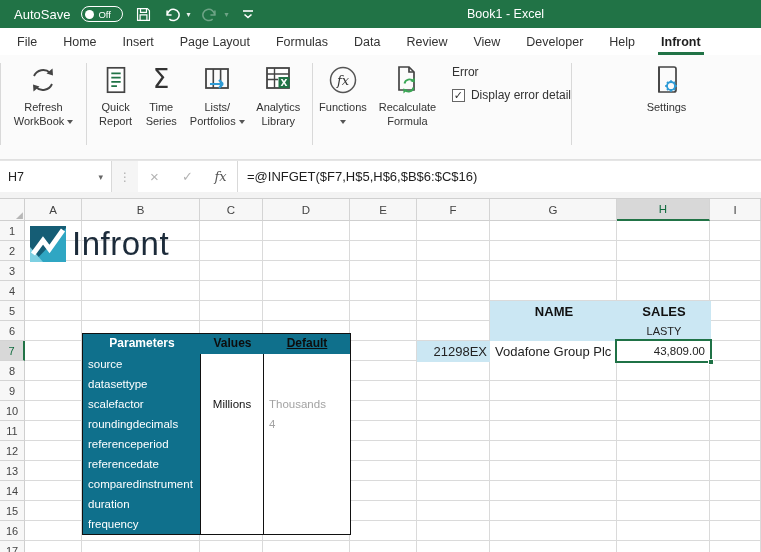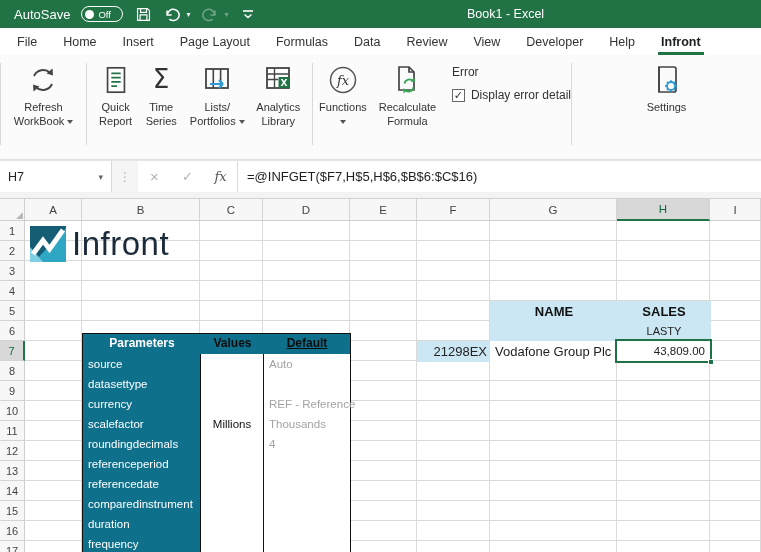--- a/index.html
+++ b/index.html
@@ -504,31 +504,25 @@
       <div class="param-table">
         <div class="phead" id="param-head">
             <div class="ph ph0">Parameters</div>
             <div class="ph ph1">Values</div>
             <div class="ph ph2">Default</div>
           </div>
         <div id="param-rows">
             <div class="prow">
               <div class="pname">source</div>
               <div class="pval"></div>
-              <div class="pdef">Auto</div>
             </div>
             <div class="prow">
               <div class="pname">datasettype</div>
               <div class="pval"></div>
               <div class="pdef"></div>
-            </div>
-            <div class="prow">
-              <div class="pname">currency</div>
-              <div class="pval"></div>
-              <div class="pdef">REF - Reference</div>
             </div>
             <div class="prow">
               <div class="pname">scalefactor</div>
               <div class="pval">Millions</div>
               <div class="pdef">Thousands</div>
             </div>
             <div class="prow">
               <div class="pname">roundingdecimals</div>
               <div class="pval"></div>
               <div class="pdef">4</div>

